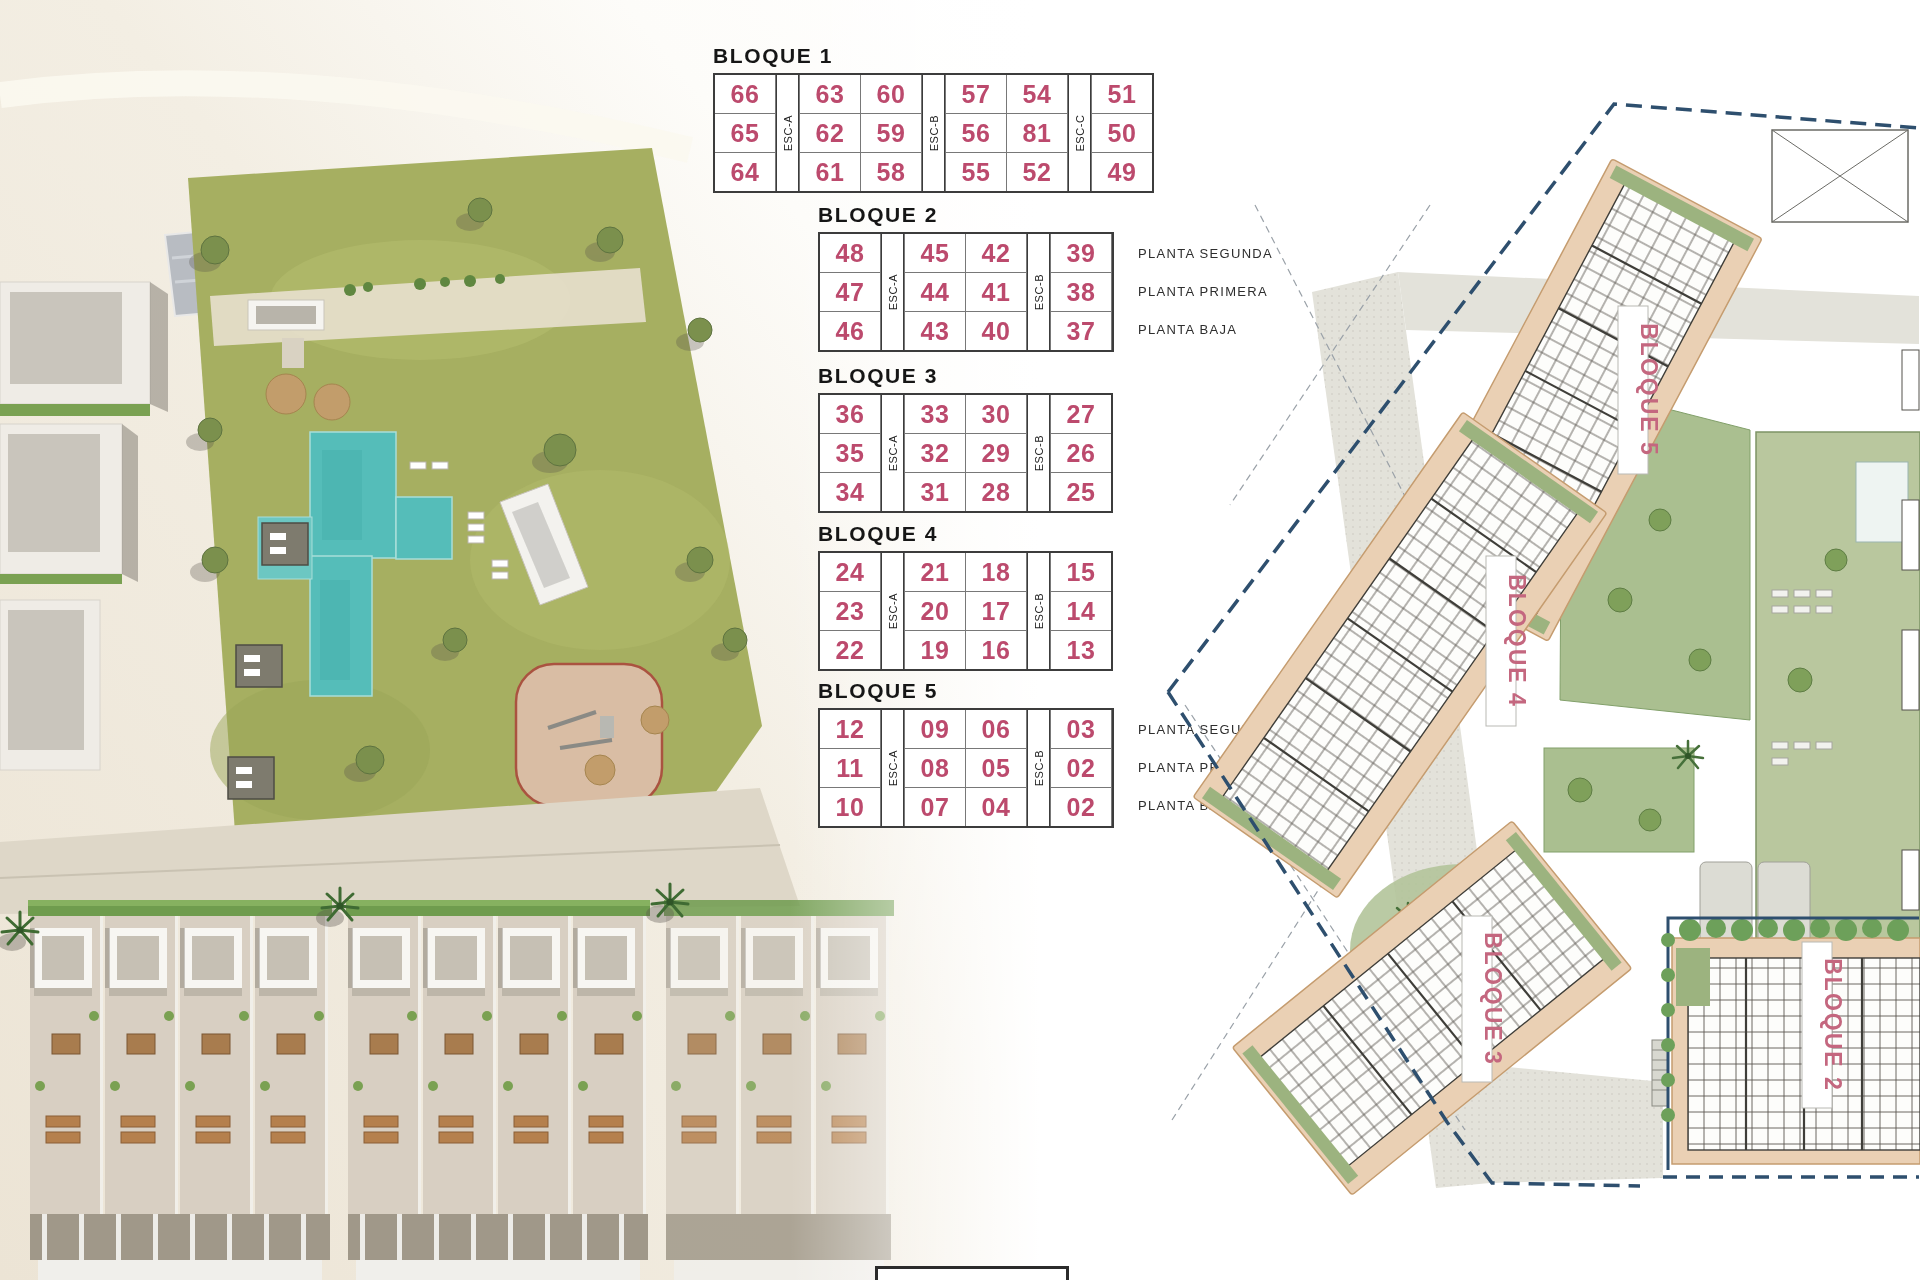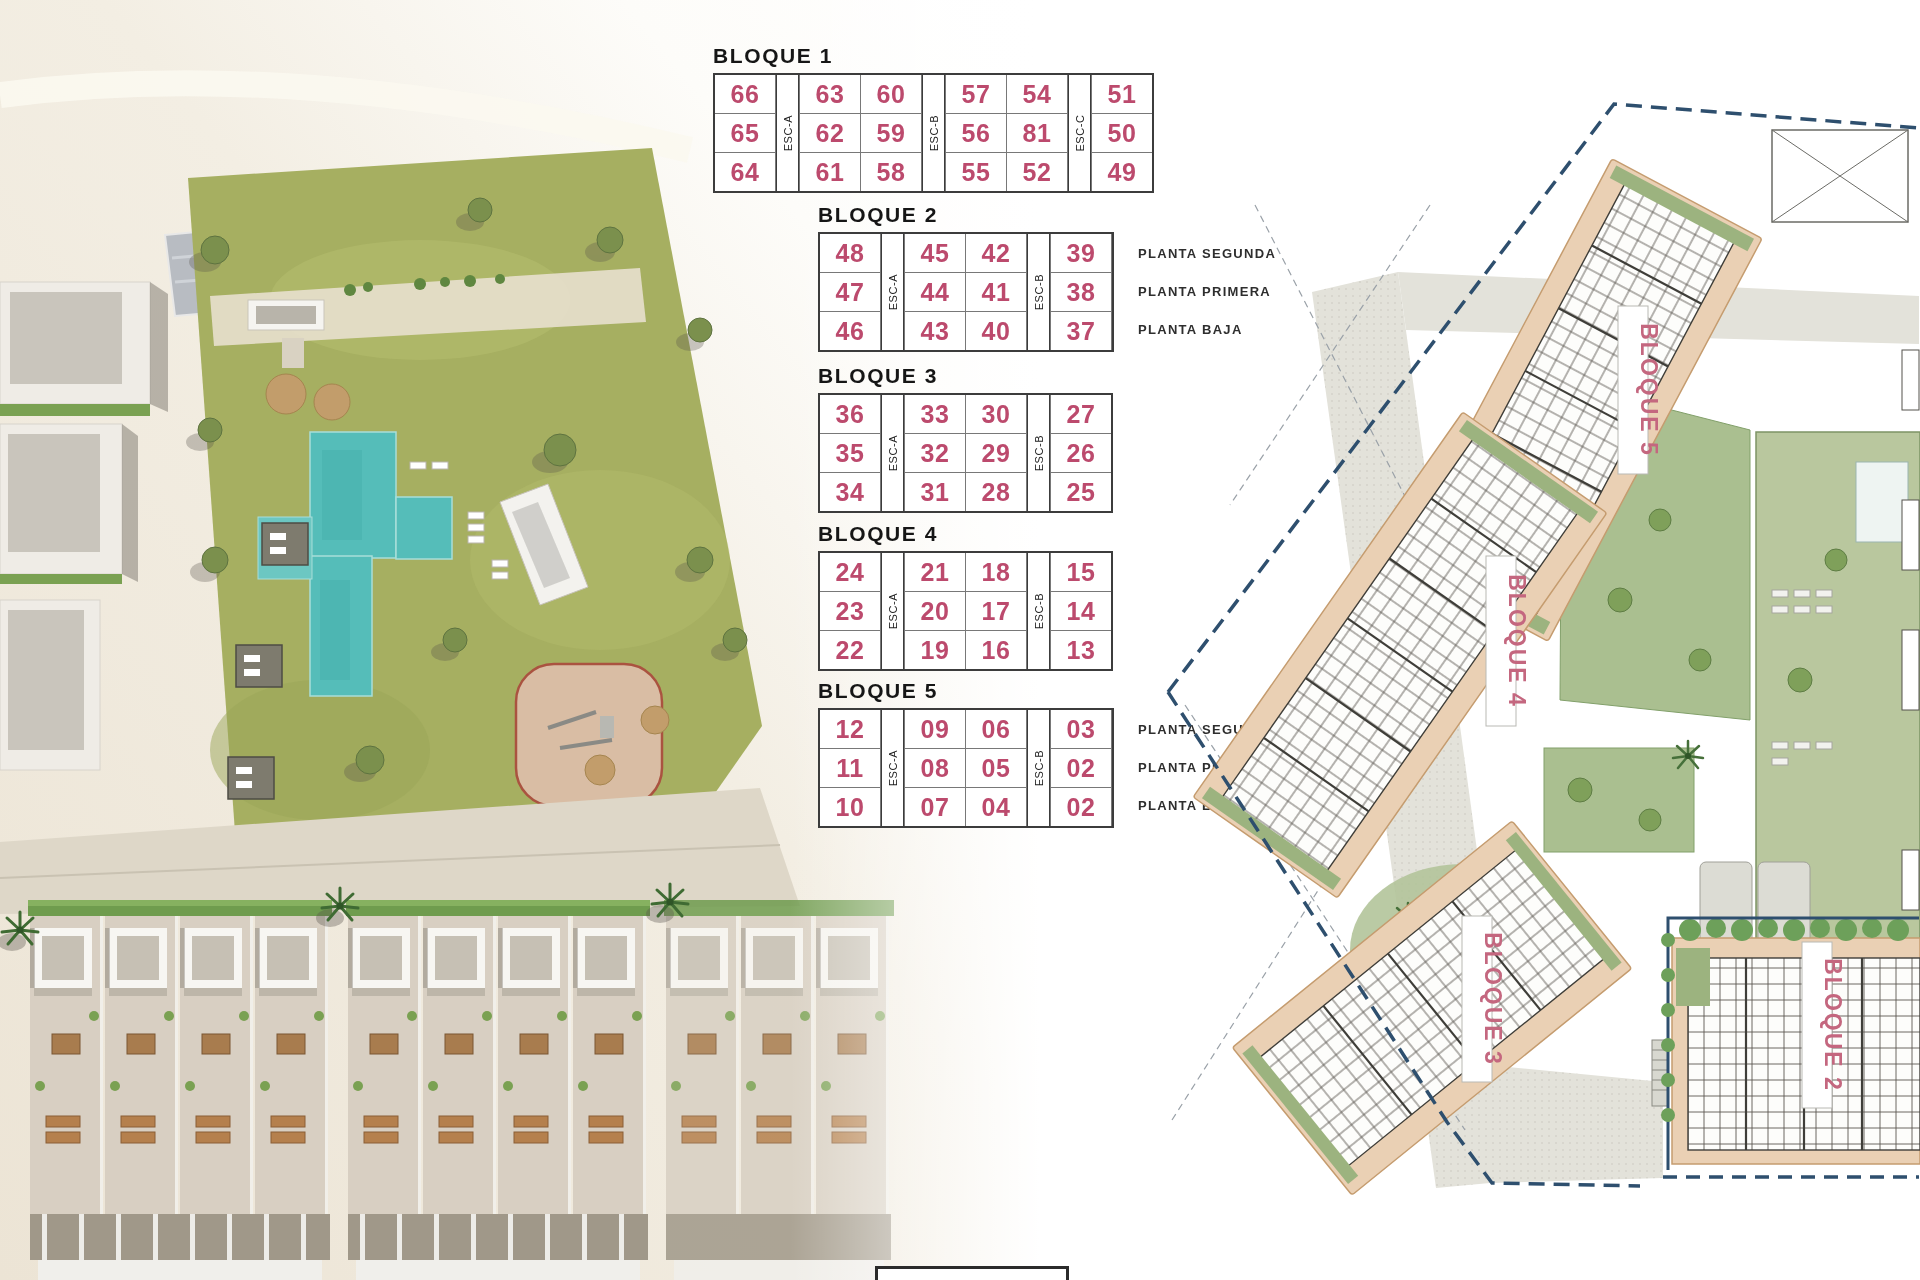--- a/index.html
+++ b/index.html
@@ -30,21 +30,21 @@
   }
   .stair-label{
     transform:rotate(-90deg);font-size:11px;letter-spacing:.6px;color:#1c1c1c;white-space:nowrap;
   }
   .floor-labels{
     position:absolute;left:calc(100% + 26px);top:0;height:100%;
     display:flex;flex-direction:column;
   }
   .floor-label{
     height:38px;display:flex;align-items:center;font-size:13px;letter-spacing:1.3px;
-    color:#2e2e2e;white-space:nowrap;font-weight:bold;
+    color:#2e2e2e;white-space:nowrap;
   }
   
   .legend-box{
     position:absolute;left:875px;top:1266px;width:188px;height:40px;
     background:#fff;border:3px solid #2b2b2b;
   }
 </style>
 </head>
 <body>
 

